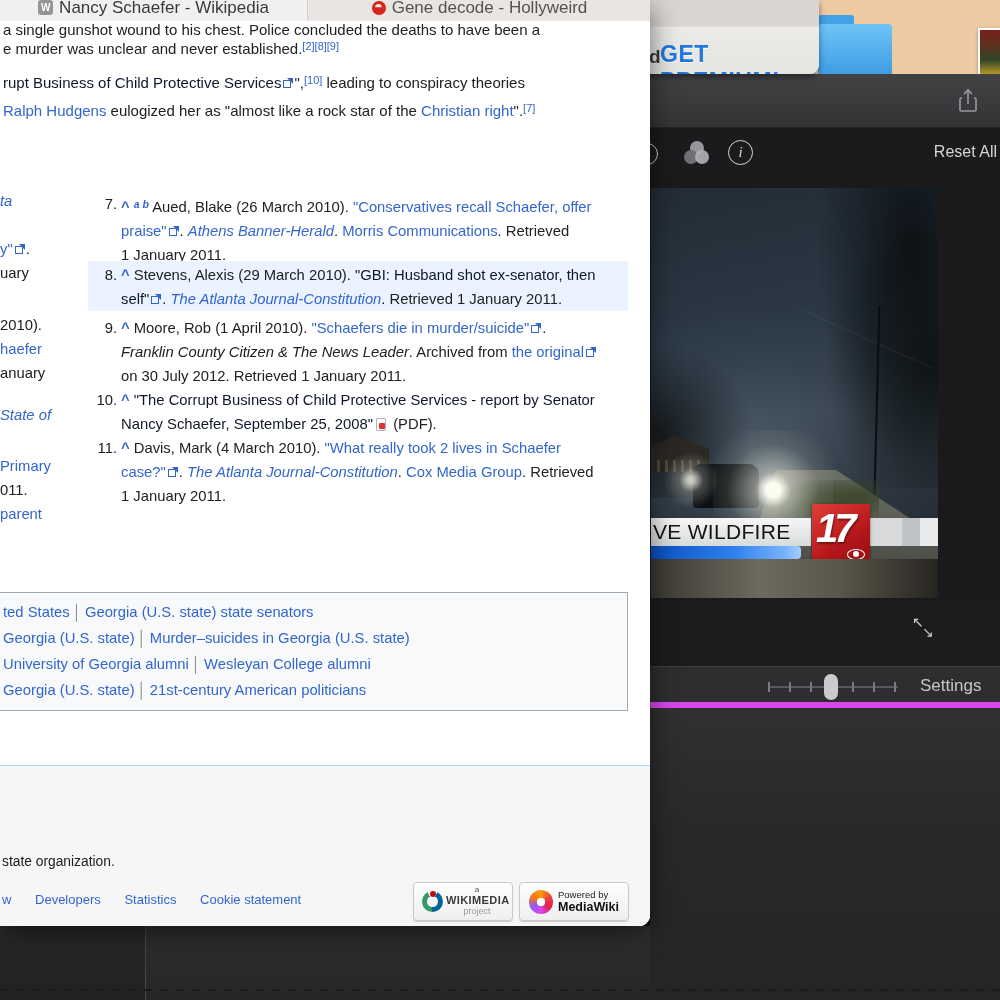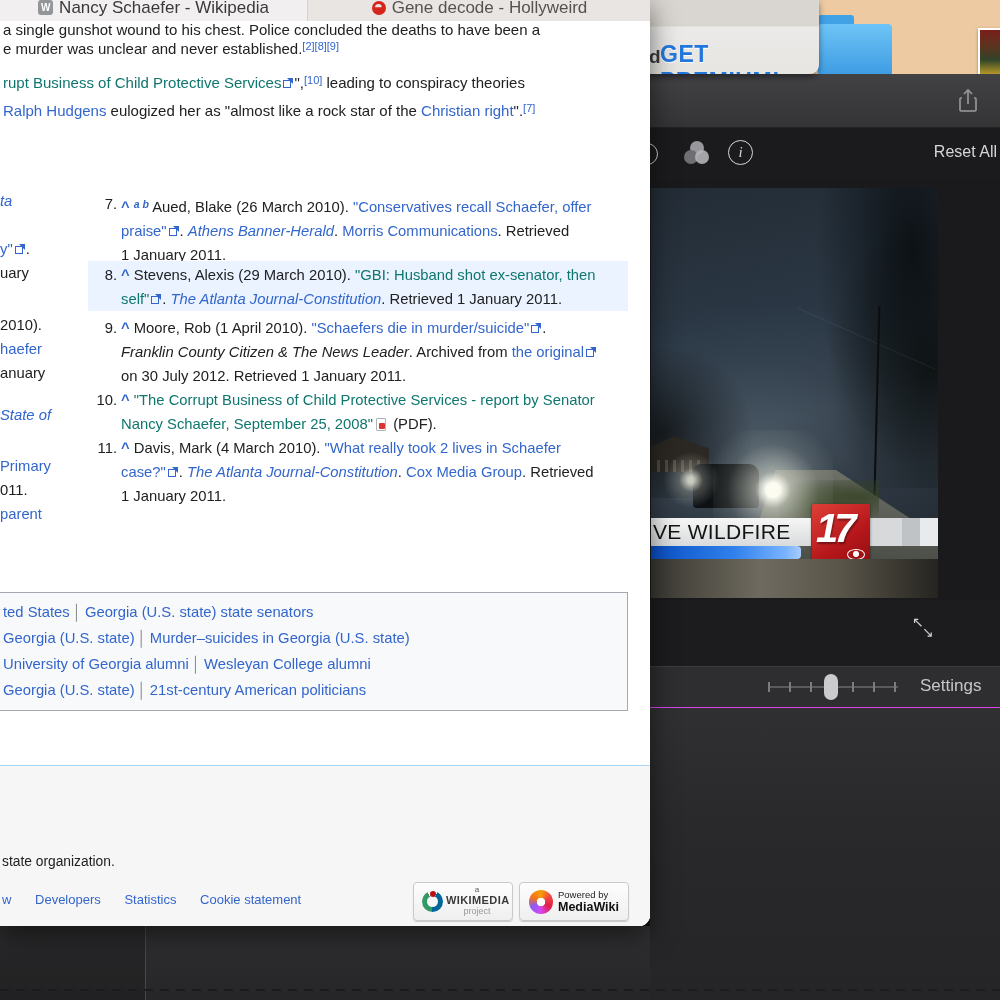--- a/index.html
+++ b/index.html
@@ -89,21 +89,21 @@
            border-radius:50%; }
   .logo17 .eye::after { content:""; position:absolute; left:4.5px; top:1px; width:6px; height:6px; border-radius:50%; background:#fff; }
   .road-bottom { position:absolute; left:0; top:371px; width:287px; height:39px;
            background:linear-gradient(90deg,#393731 0%,#6e6a5f 38%,#595549 66%,#262420 100%); }
 
   .ph-below { position:absolute; left:0; top:526px; width:100%; height:66px; background:#1c1c1e; }
   .expand-ic { position:absolute; left:262px; top:16px; width:26px; height:28px; color:#cfcfd1; font-size:14px; }
   .expand-ic .a1 { position:absolute; left:0; top:-2px; }
   .expand-ic .a2 { position:absolute; left:10px; top:8px; }
   .ph-settingsbar { position:absolute; left:0; top:592px; width:100%; height:42px; background:#2e2e30;
-           border-top:1px solid #3d3d3f; border-bottom:1px solid #d946ef; }
+           border-top:1px solid #3d3d3f; border-bottom:6px solid #d946ef; }
   .slider { position:absolute; left:118px; top:19px; width:130px; height:2px; background:#5a5a5e; }
   .slider .tick { position:absolute; top:-4px; width:2px; height:10px; background:#7c7c80; }
   .slider .thumb { position:absolute; left:56px; top:-12px; width:14px; height:26px; border-radius:7px; background:#cbcbcd; }
   .settings-lbl { position:absolute; left:270px; top:9px; font-size:17px; color:#c6c6c8; }
   .ph-lower { position:absolute; left:0; top:634px; width:100%; height:292px;
            background:linear-gradient(180deg,#303032 0%,#29292b 40%,#252527 100%); }
 
   
   .bottom-strip { position:absolute; left:0; top:926px; width:650px; height:74px; z-index:2;
            background:linear-gradient(180deg,#313133 0%,#2a2a2c 55%,#262628 100%); }
@@ -126,21 +126,21 @@
   .fav-red::after { content:""; position:absolute; left:3px; top:3px; width:7px; height:7px; border-radius:50%;
            background:#e8e5e3; clip-path:polygon(0 0,100% 0,100% 55%,0 55%); }
   .tab-title { font-size:17px; color:#39393b; white-space:nowrap; }
   .tab-inactive .tab-title { color:#55534f; }
 
   .content { position:absolute; left:0; top:21px; width:650px; height:905px; background:#fff; }
   .art-line { position:absolute; left:3px; font-size:15px; color:#202122; white-space:nowrap; }
 
   .run-p { color:#202122; }
   .run-l { color:#3366cc; }
-  .run-v { color:#0f766e; }
+  .run-v { color:#0f172a; }
   .run-i { color:#202122; font-style:italic; }
   .run-il { color:#3366cc; font-style:italic; }
   .run-sup { color:#3366cc; font-size:11px; vertical-align:4px; }
   .run-caret { color:#3366cc; font-weight:700; }
   .run-ab { color:#3366cc; font-style:italic; font-weight:700; font-size:10.5px; vertical-align:4px; }
   .run-sep { color:#8a8f94; padding:0 3px; }
   .icon-ext { display:inline-block; width:8px; height:8px; border:1px solid #3366cc; margin:0 3px 0 2px; position:relative; }
   .icon-ext::before { content:""; position:absolute; top:-3px; right:-3px; border:3px solid transparent;
            border-top-color:#3366cc; border-right-color:#3366cc; }
   .icon-pdf { display:inline-block; width:10px; height:13px; background:#fff; border:1px solid #b0b4b8;

